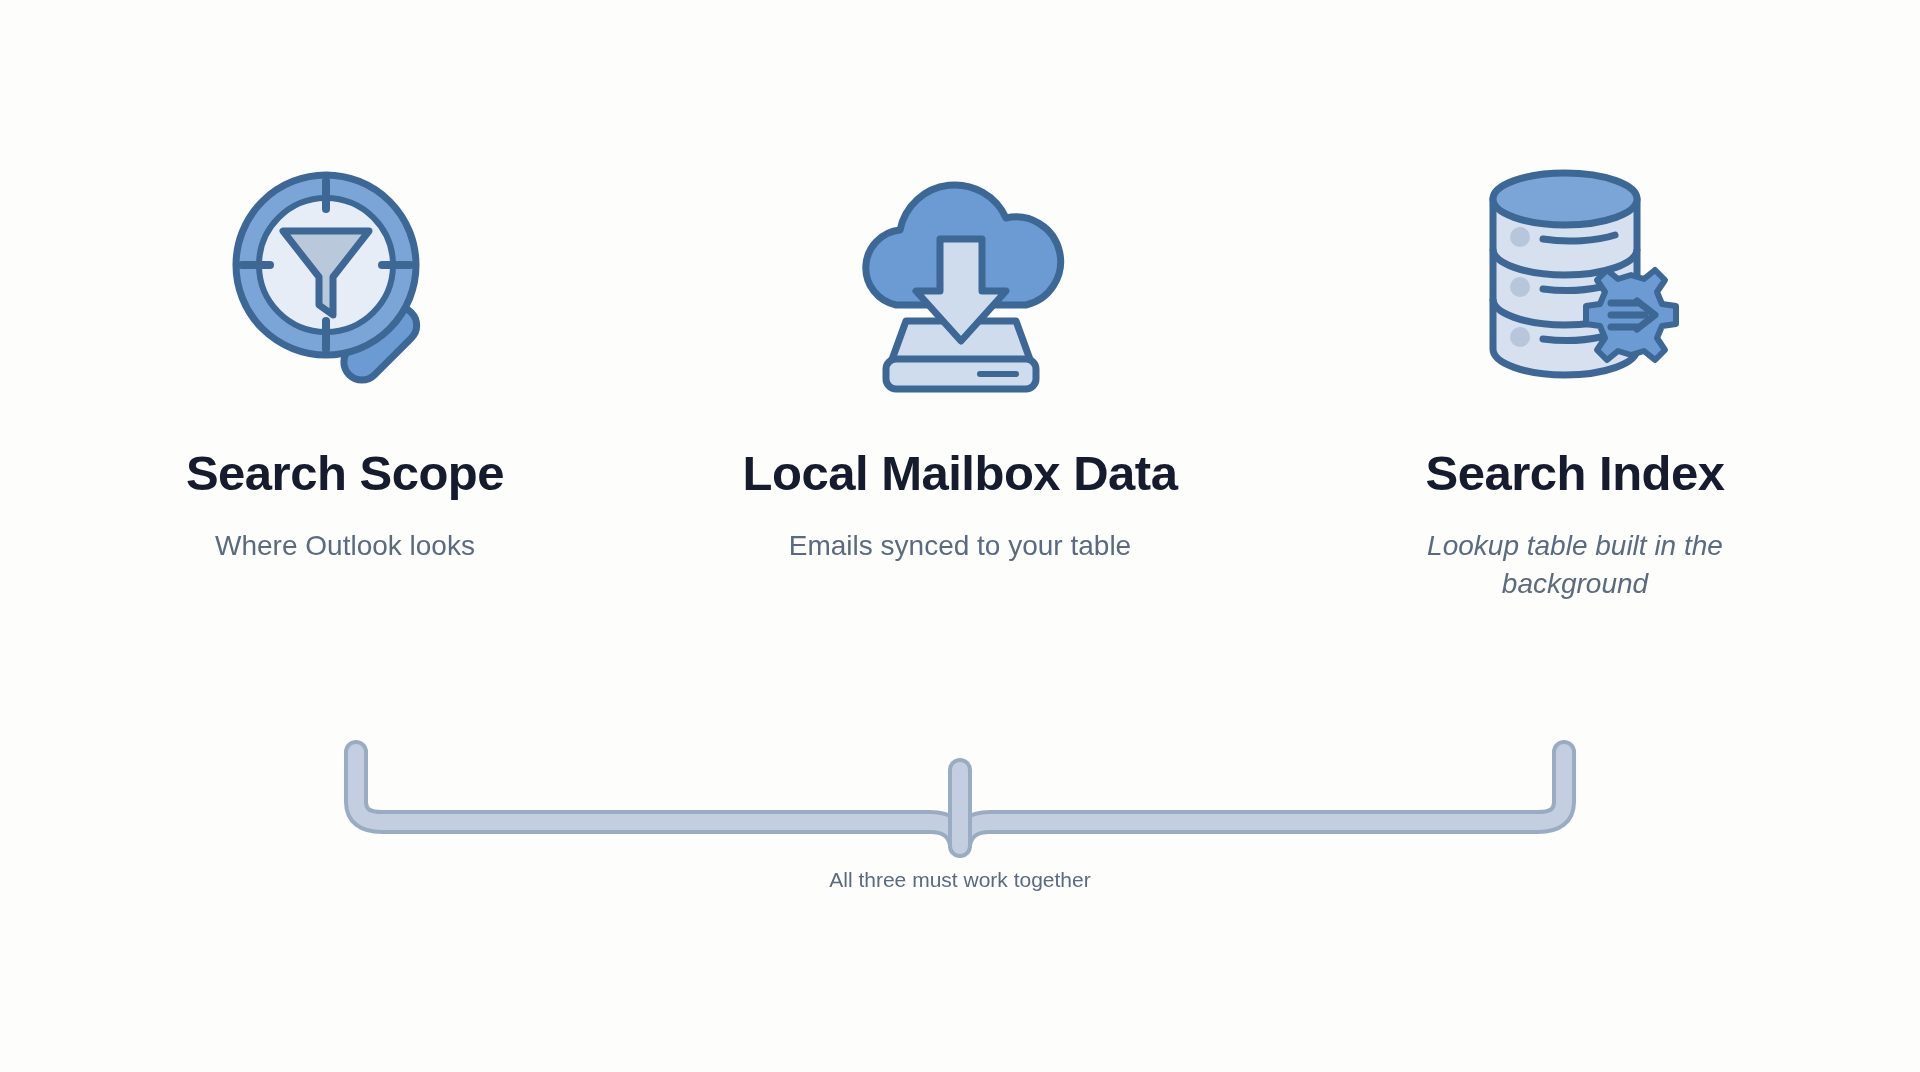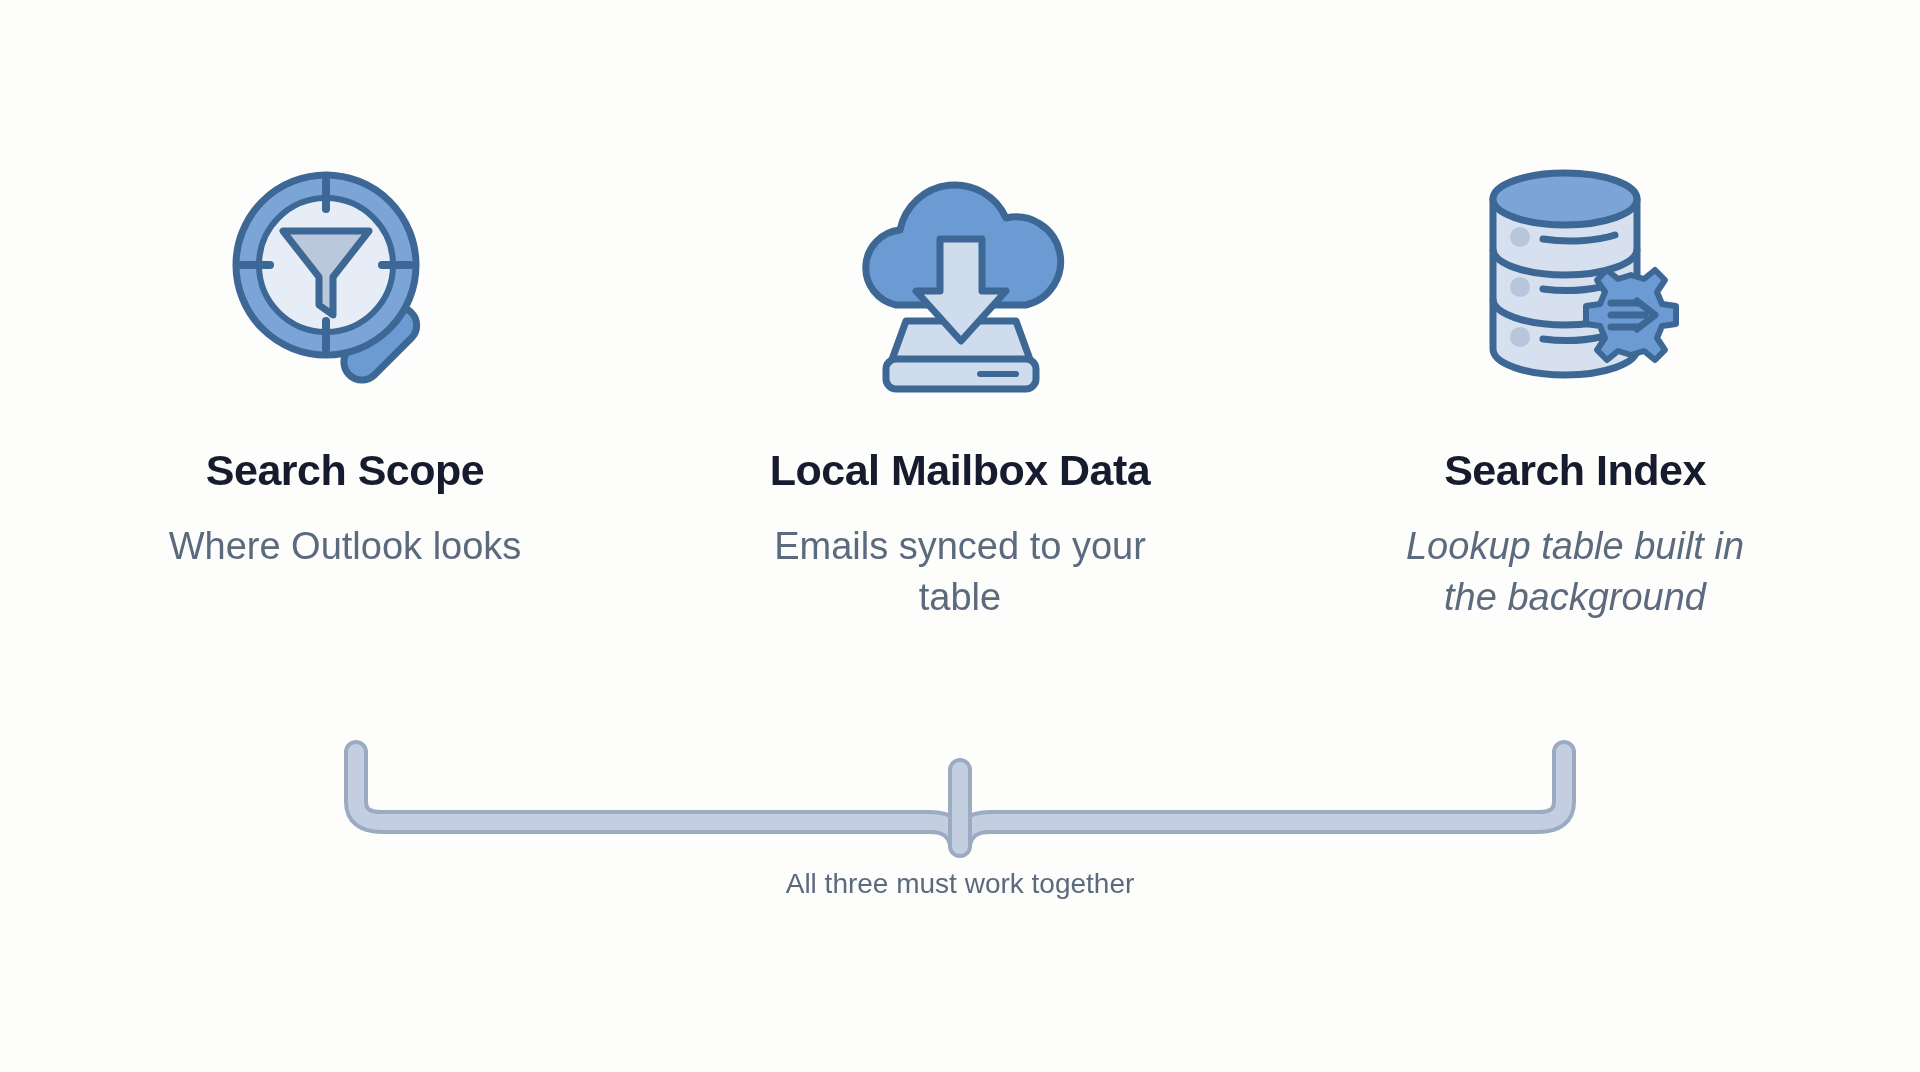--- a/index.html
+++ b/index.html
@@ -34,31 +34,31 @@
     align-items: center;
   }
   .icon-wrap {
     width: 280px; height: 250px;
     display: flex;
     align-items: center;
     justify-content: center;
   }
   .card-title {
     margin-top: 48px;
-    font-size: 43px;
+    font-size: 49px;
     font-weight: bold;
     letter-spacing: -0.5px;
     color: #161c2e;
     text-align: center;
     line-height: 1.05;
     white-space: nowrap;
   }
   .card-sub {
     margin-top: 28px;
-    font-size: 38px;
+    font-size: 28px;
     font-weight: 400;
     color: #5c6a7e;
     text-align: center;
     line-height: 1.34;
     max-width: 400px;
   }
   .col-1 .card-sub { max-width: 430px; white-space: nowrap; }
   .col-2 .card-sub { max-width: 420px; }
   .col-3 .card-sub { max-width: 400px; font-style: italic; }
 
@@ -66,21 +66,21 @@
   .bracket-wrap {
     position: absolute;
     left: 0; top: 740px;
     width: 1920px; height: 120px;
   }
   .caption {
     position: absolute;
     left: 0; top: 868px;
     width: 1920px;
     text-align: center;
-    font-size: 28px;
+    font-size: 21px;
     color: #5c6a7e;
     font-family: "Liberation Sans", sans-serif;
   }
 </style>
 </head>
 <body>
 
 <div id="canvas">
 
   <div class="columns">

